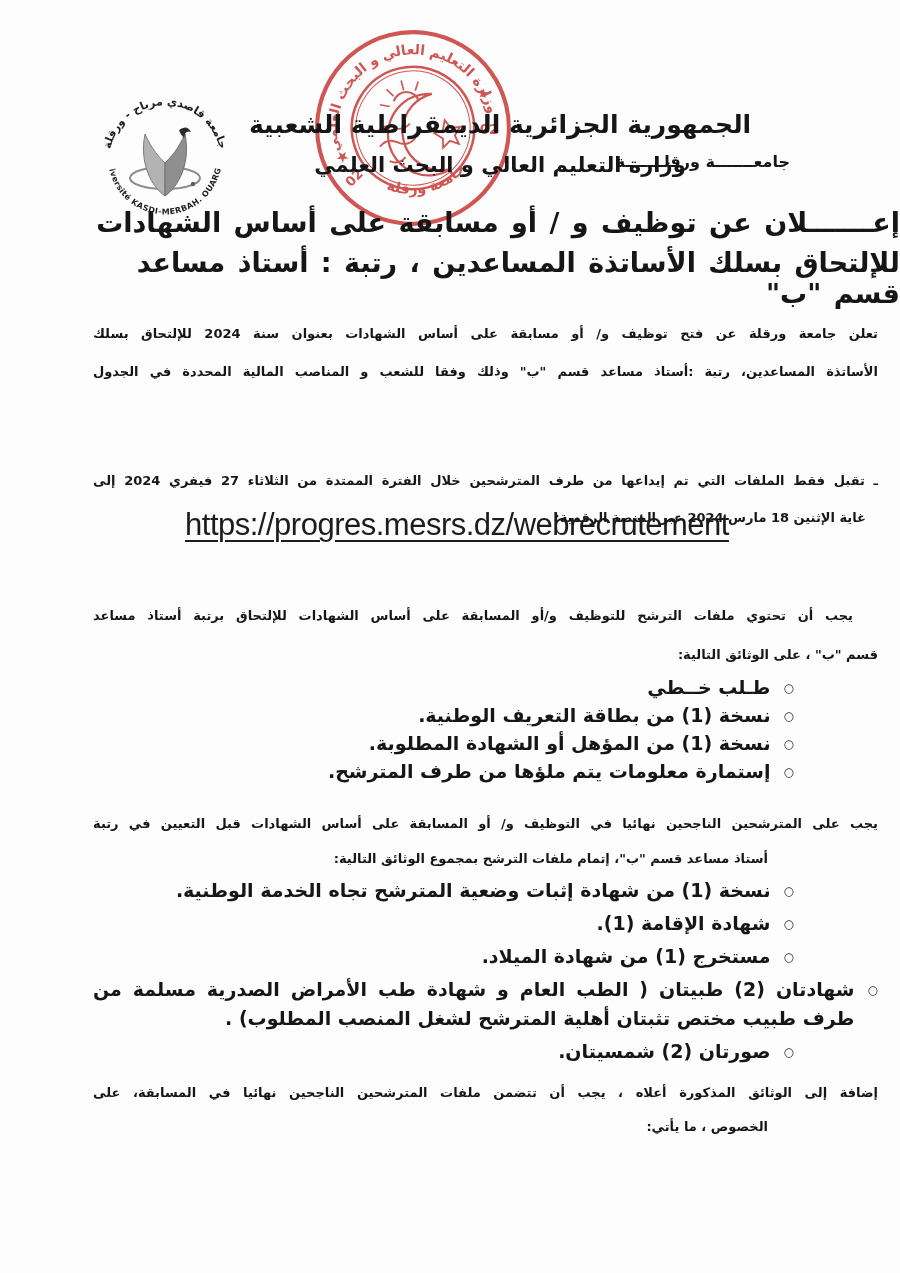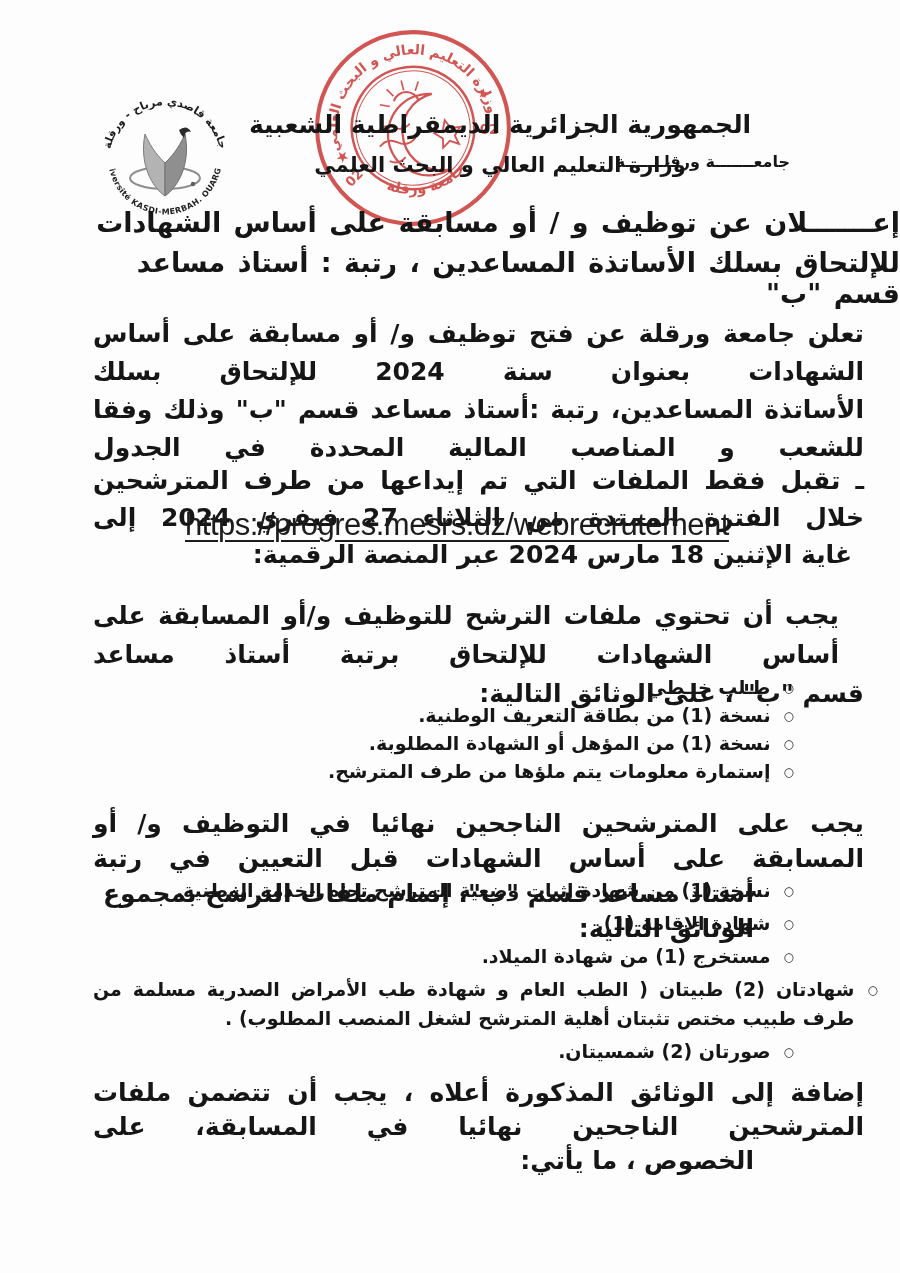--- a/index.html
+++ b/index.html
@@ -12,21 +12,21 @@
   
   .hdr{left:100px;right:0;text-align:center;letter-spacing:0px;margin-top:44px;}
   #h-republic{top:66px;font-size:25px;}
   #h-ministry{top:109px;font-size:21px;}
   #h-univ{top:152px;right:110px;font-size:16px;direction:rtl;}
   
   .ttl{left:80px;right:0;text-align:right;direction:rtl;font-size:27px;word-spacing:3px;}
   #t1{top:207px;}
   #t2{top:247px;}
   
-  .body-block{left:93px;right:36px;direction:rtl;font-size:25px;}
+  .body-block{left:93px;right:22px;direction:rtl;font-size:13px;}
   .ln{display:block;}
   .l-just{text-align:justify;text-align-last:justify;}
   .l-right{text-align:right;}
   .ind25{padding-right:25px;}
   .ind12{padding-right:12px;}
   .ind110{padding-right:110px;}
   #p1{top:315px;line-height:38px;}
   #p2{top:430px;line-height:37px;margin-top:32px;}
   #p3{top:596px;line-height:39px;}
   #p4{top:806px;line-height:35px;}

